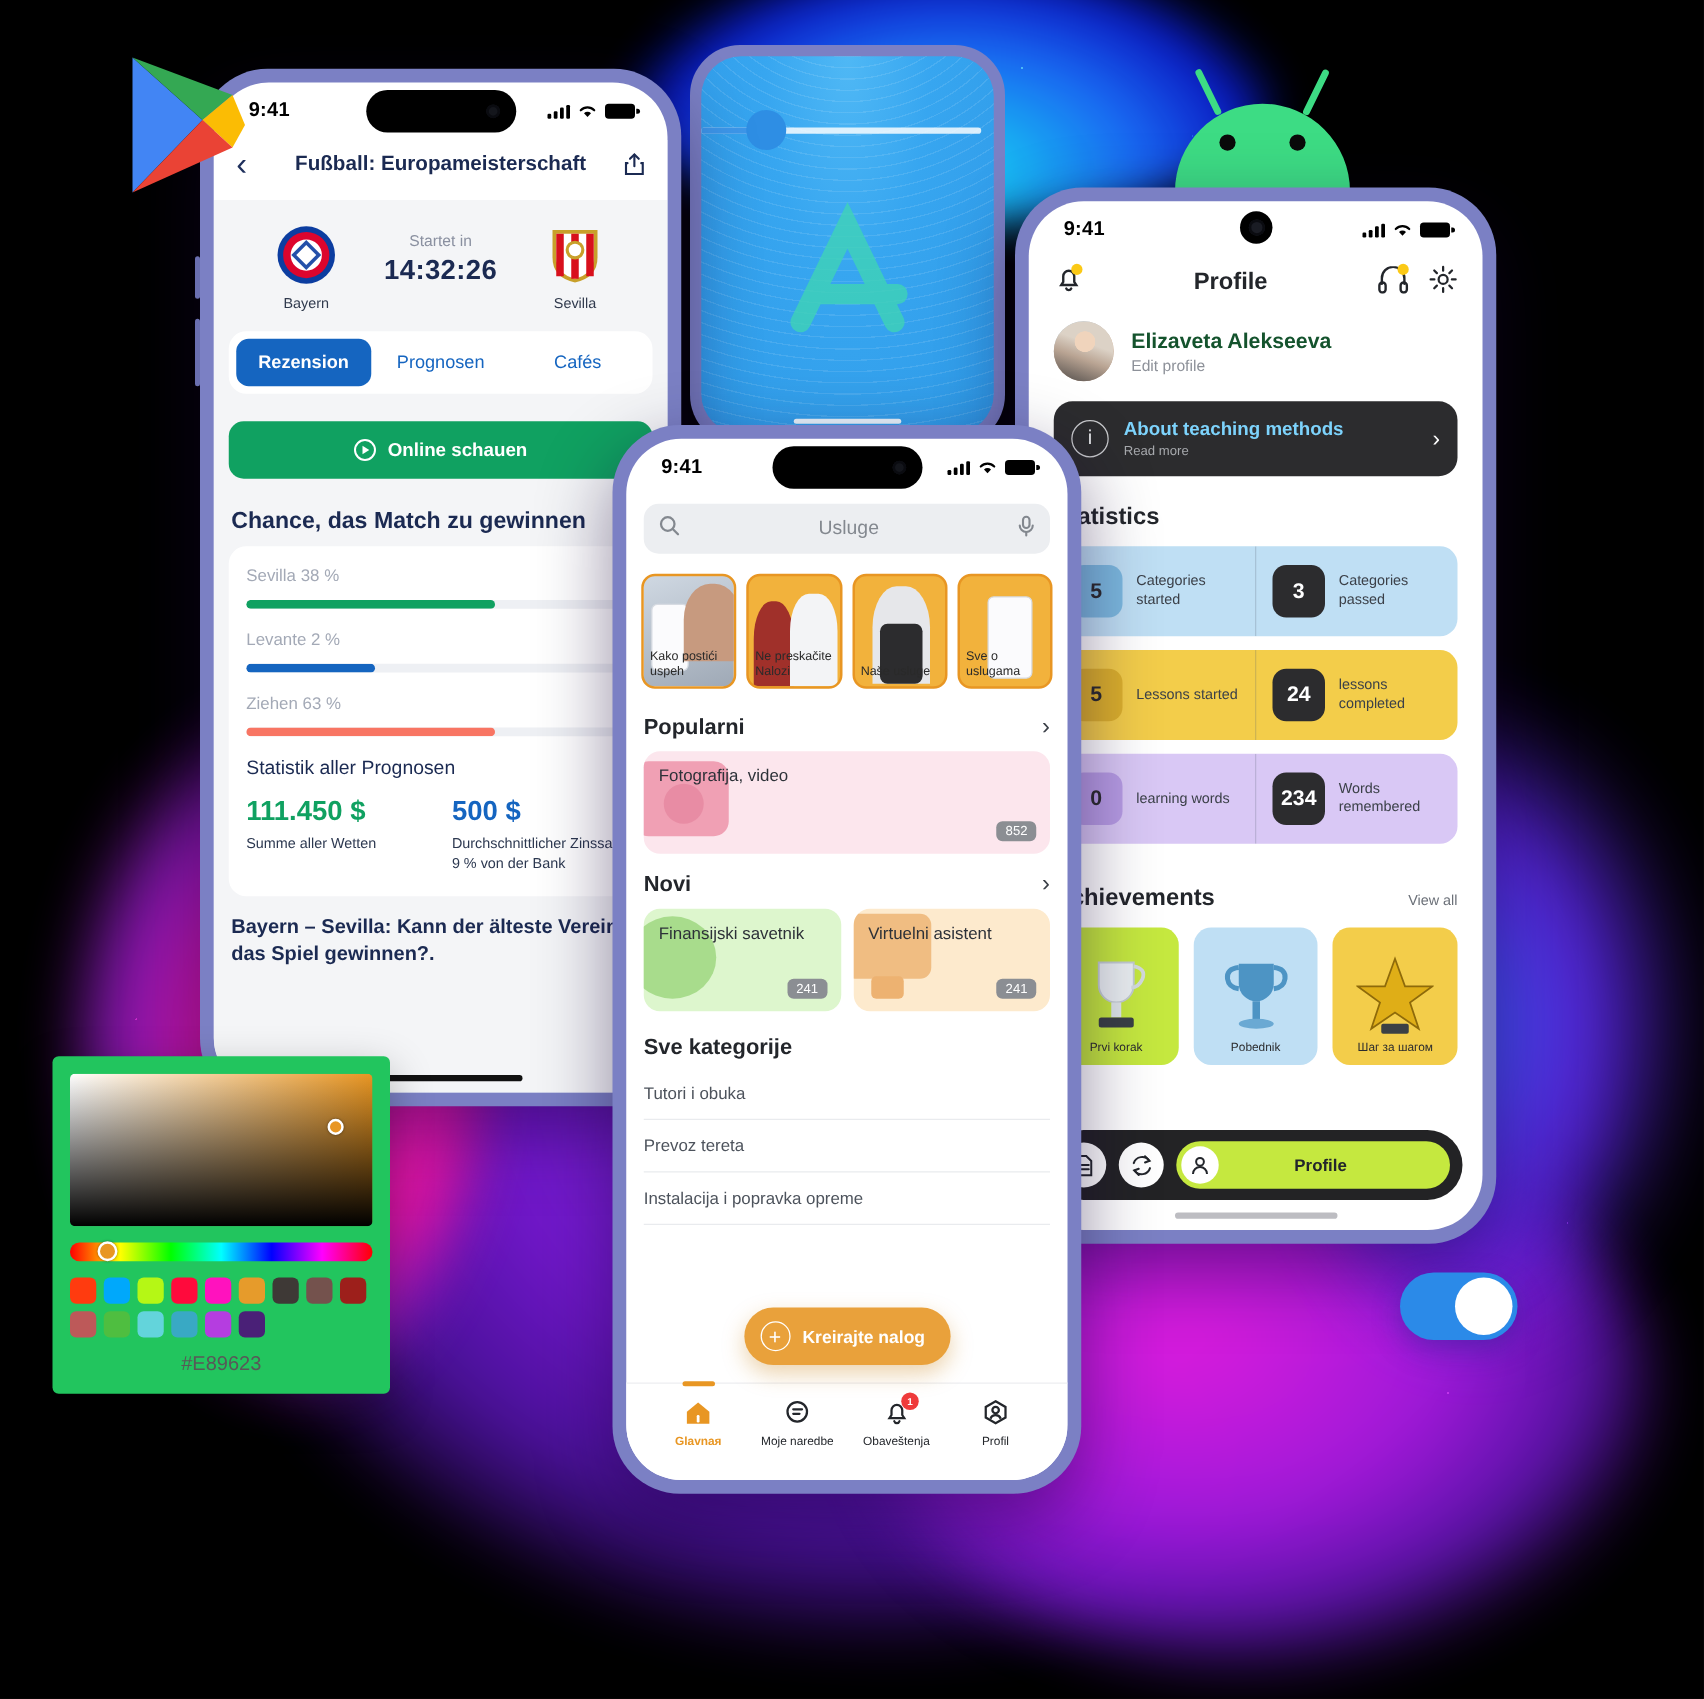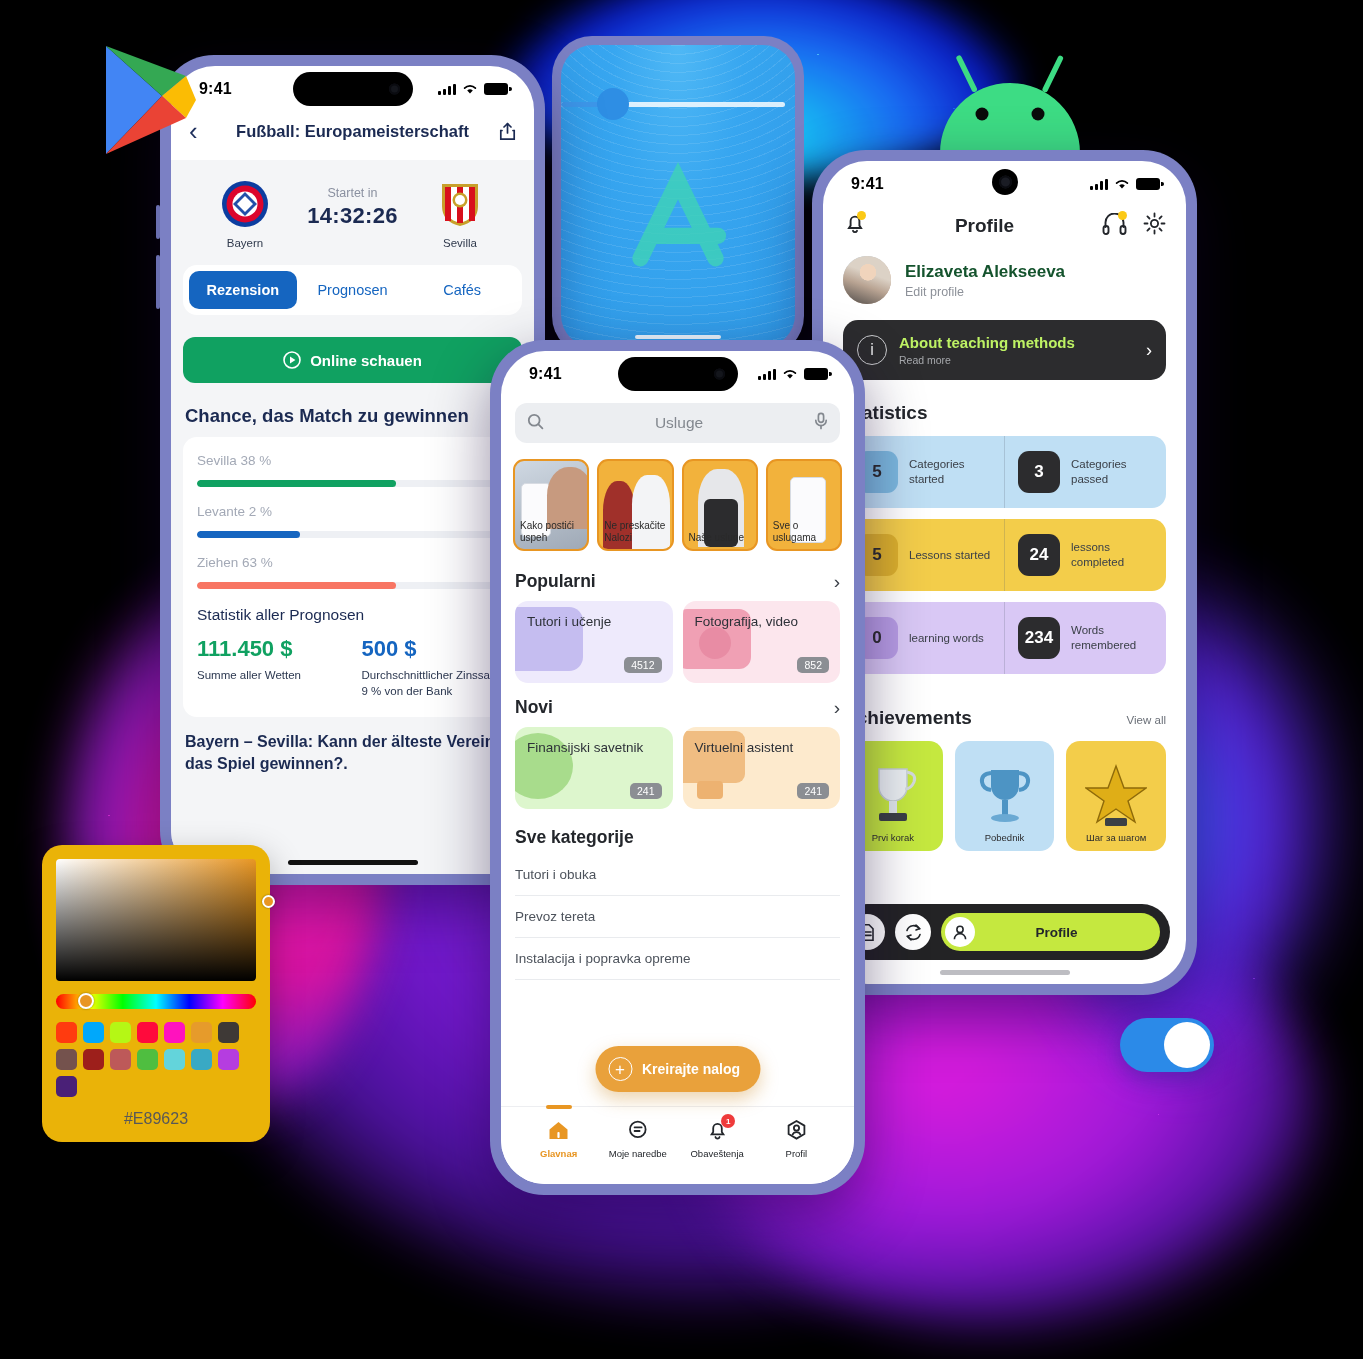--- a/index.html
+++ b/index.html
@@ -270,21 +270,21 @@
   .pr-banner {
     margin: 0 20px; background: #2c2c2e; border-radius: 15px;
     padding: 14px 14px; display: flex; align-items: center; gap: 12px;
   }
   .pr-banner .circ {
     width: 30px; height: 30px; border-radius: 50%; border: 1.6px solid #c9cacd;
     display: flex; align-items: center; justify-content: center;
     color: #e9eaec; font-size: 16px; flex: none;
   }
   .pr-banner .tx { flex: 1; }
-  .pr-banner .tt { font-size: 15px; font-weight: bold; color: #bef264; }
+  .pr-banner .tt { font-size: 15px; font-weight: bold; color: #7dd3fc; }
   .pr-banner .st { font-size: 10.5px; color: #a7a9ad; margin-top: 2px; }
   .pr-banner .ch { color: #fff; font-size: 18px; }
   .pr-h { font-size: 19px; font-weight: bold; color: #23262b; padding: 22px 20px 12px; }
   .pr-h.with-link { display: flex; align-items: baseline; justify-content: space-between; }
   .pr-h .va { font-size: 11.5px; font-weight: normal; color: #6b7078; }
   .pr-stat {
     margin: 0 20px 11px; border-radius: 14px; height: 72px;
     display: flex; align-items: center; overflow: hidden;
   }
   .pr-half {
@@ -372,22 +372,22 @@
     background: #2b8ae8; border-radius: 28px; z-index: 7;
     box-shadow: 0 8px 22px rgba(20,40,120,.35);
   }
   #toggle-widget .knob {
     position: absolute; right: 4px; top: 4px; width: 46px; height: 46px;
     border-radius: 50%; background: #fff;
   }
 
   
   #color-picker {
-    position: absolute; left: 42px; top: 845px; width: 228px;
-    background: #eab308; border-radius: 20px; padding: 14px;
+    position: absolute; left: 42px; top: 845px; width: 270px;
+    background: #22c55e; border-radius: 5px; padding: 14px;
     box-shadow: 0 12px 34px rgba(0,0,0,.3); z-index: 12;
   }
   #color-picker .sat {
     height: 122px; border-radius: 4px; position: relative;
     background:
       linear-gradient(to top, #000 0%, rgba(0,0,0,0) 100%),
       linear-gradient(to right, #fff 0%, #e89623 100%);
   }
   #color-picker .sat .cursor {
     position: absolute; left: 206px; top: 36px; width: 13px; height: 13px;
@@ -807,25 +807,20 @@
         <span class="ph-mock" style="left:22px;top:16px;width:36px;height:66px"></span>
         <span class="lbl">Sve o uslugama</span>
       </div>
     </div>
 
     <div class="sv-sec">
       <h3>Popularni</h3>
       <span class="chev">›</span>
     </div>
     <div class="sv-grid">
-      <div class="sv-cat" style="background:#eeeafc">
-        <span class="blob" style="left:-10px;top:6px;width:78px;height:64px;border-radius:8px 14px 14px 8px;background:#c5bdf0"></span>
-        <span class="ct">Tutori i učenje</span>
-        <span class="cnt">4512</span>
-      </div>
       <div class="sv-cat" style="background:#fce6ed">
         <span class="blob" style="left:-8px;top:8px;width:76px;height:60px;border-radius:12px;background:#f0a0b4"></span>
         <span class="blob" style="left:16px;top:26px;width:32px;height:32px;border-radius:50%;background:#e88ca4"></span>
         <span class="ct">Fotografija, video</span>
         <span class="cnt">852</span>
       </div>
     </div>
 
     <div class="sv-sec">
       <h3>Novi</h3>

